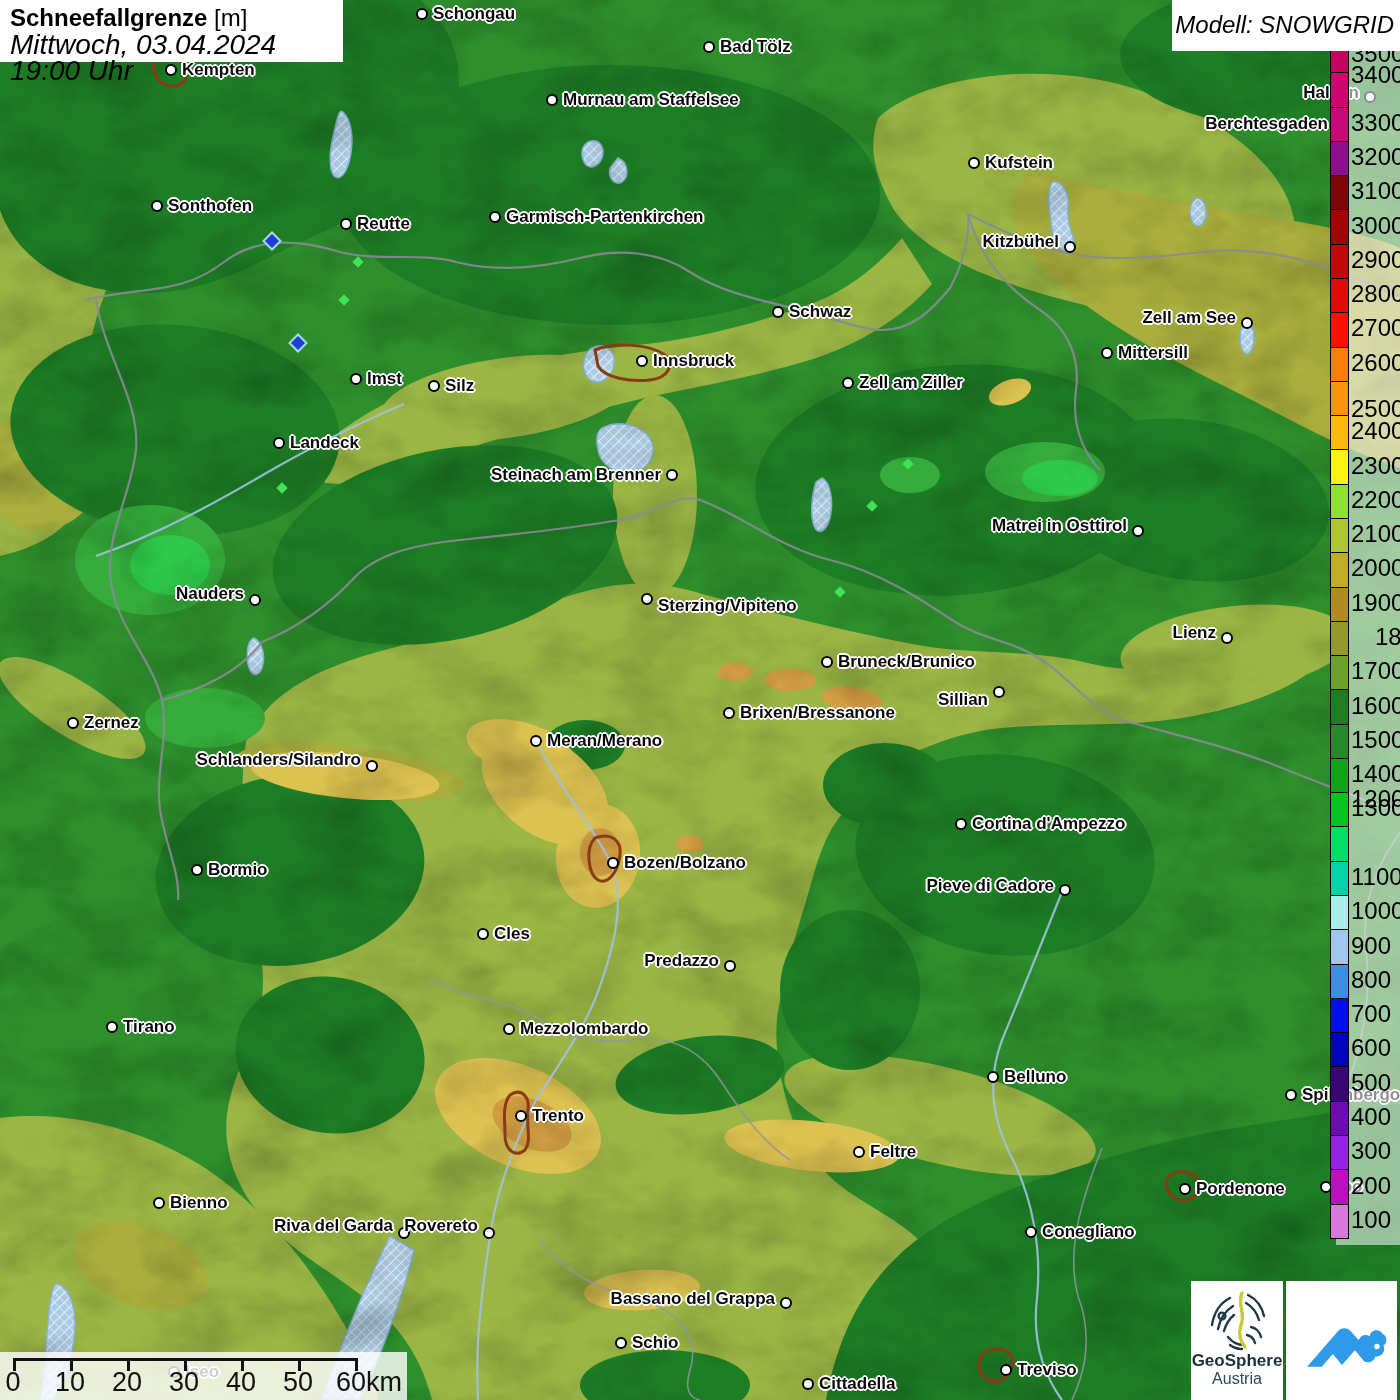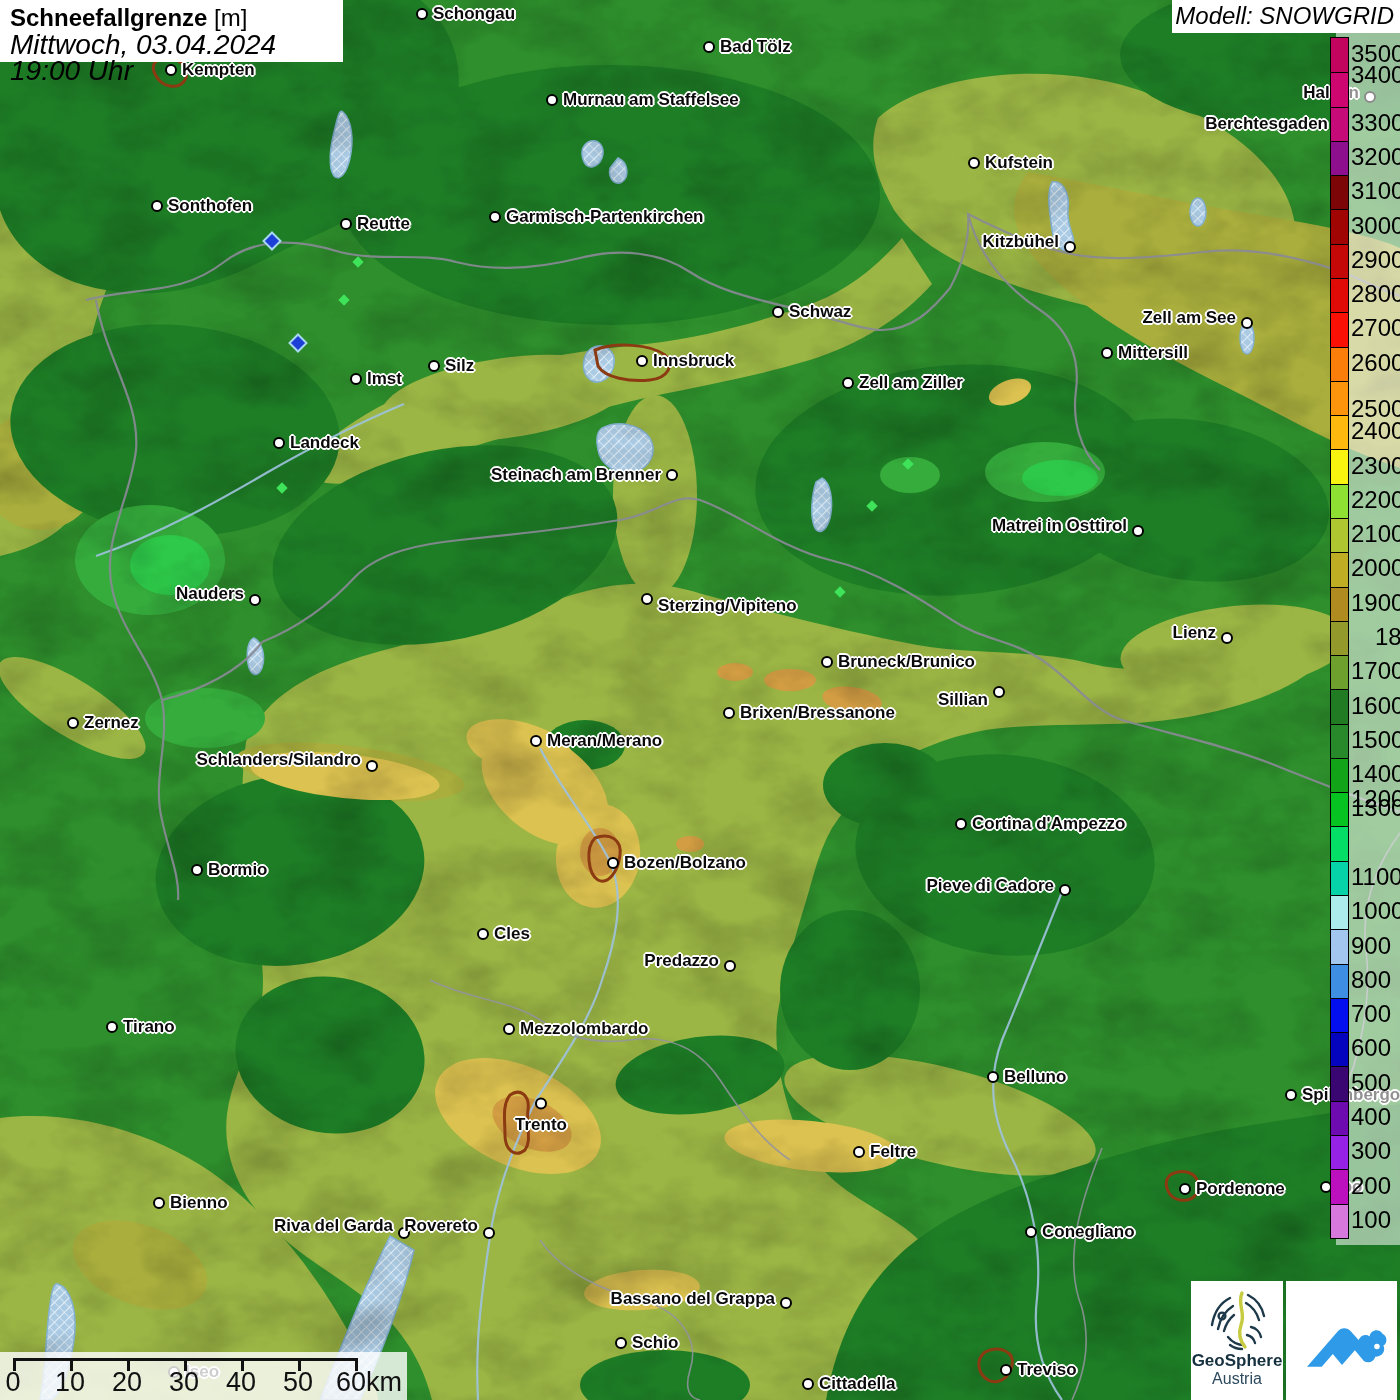--- a/index.html
+++ b/index.html
@@ -12,21 +12,21 @@
   .dot{width:8px;height:8px;border:2.5px solid #000;background:#fff;border-radius:50%;flex:0 0 auto;}
   .clabel{position:relative;font-size:17px;font-weight:bold;color:#0a0a0a;
     text-shadow:-2px 0 0 #fff,2px 0 0 #fff,0 -2px 0 #fff,0 2px 0 #fff,
                 -1px -1px 0 #fff,1px -1px 0 #fff,-1px 1px 0 #fff,1px 1px 0 #fff;}
   
   .titlebox{position:absolute;left:0;top:0;width:343px;height:62px;background:#fff;z-index:20;
             padding:4px 10px;box-sizing:border-box;}
   .t1{font-size:24px;color:#000;line-height:28px;}
   .t1 .b{font-weight:bold;}
   .t2{font-size:28px;font-style:italic;color:#000;line-height:26px;}
-  .modelbox{position:absolute;right:0;top:0;width:228px;height:33px;background:#fff;z-index:20;
+  .modelbox{position:absolute;right:0;top:0;width:228px;height:51px;background:#fff;z-index:20;
             font-size:24px;font-style:italic;color:#000;display:flex;align-items:center;justify-content:flex-end;
             padding:0 6px 2px 0;box-sizing:border-box;}
   
   .right-overlay{position:absolute;left:1336px;top:33px;width:64px;height:1212px;
                  background:rgba(255,255,255,0.55);z-index:10;}
   #colorbar{position:absolute;left:1330px;top:37px;width:17px;height:1200px;z-index:15;
             border:1.5px solid #000;box-sizing:content-box;display:flex;flex-direction:column;}
   .cseg{width:100%;border-top:1px solid #000;box-sizing:border-box;}
   .cseg:first-child{border-top:none;}
   #colorbar-labels{position:absolute;left:0;top:0;width:100%;height:100%;z-index:16;pointer-events:none;}
@@ -236,21 +236,21 @@
         <span class="dot"></span>
       </div>
       <div class="city" style="top: 353px; left: 1101px;">
         <span class="dot"></span>
         <span class="clabel">Mittersill</span>
       </div>
       <div class="city" style="top: 361px; left: 636px;">
         <span class="dot"></span>
         <span class="clabel">Innsbruck</span>
       </div>
-      <div class="city" style="top: 366px; left: 428px; justify-content: space-between;">
+      <div class="city" style="top: 386px; left: 428px; justify-content: space-between;">
         <span class="dot"></span>
         <span class="clabel">Silz</span>
       </div>
       <div class="city" style="top: 379px; left: 350px;">
         <span class="dot"></span>
         <span class="clabel">Imst</span>
       </div>
       <div class="city" style="top: 383px; left: 842px;">
         <span class="dot"></span>
         <span class="clabel">Zell am Ziller</span>
@@ -336,21 +336,21 @@
         <span class="clabel">Mezzolombardo</span>
       </div>
       <div class="city" style="top: 1077px; left: 987px;">
         <span class="dot"></span>
         <span class="clabel">Belluno</span>
       </div>
       <div class="city" style="top: 1095px; left: 1285px;">
         <span class="dot"></span>
         <span class="clabel">Spilimbergo</span>
       </div>
-      <div class="city" style="top: 1116px; left: 515px; flex-direction: column;">
+      <div class="city" style="top: 1116px; left: 515px;">
         <span class="dot"></span>
         <span class="clabel">Trento</span>
       </div>
       <div class="city" style="top: 1152px; left: 853px;">
         <span class="dot"></span>
         <span class="clabel">Feltre</span>
       </div>
       <div class="city" style="top: 1203px; left: 153px;">
         <span class="dot"></span>
         <span class="clabel">Bienno</span>

